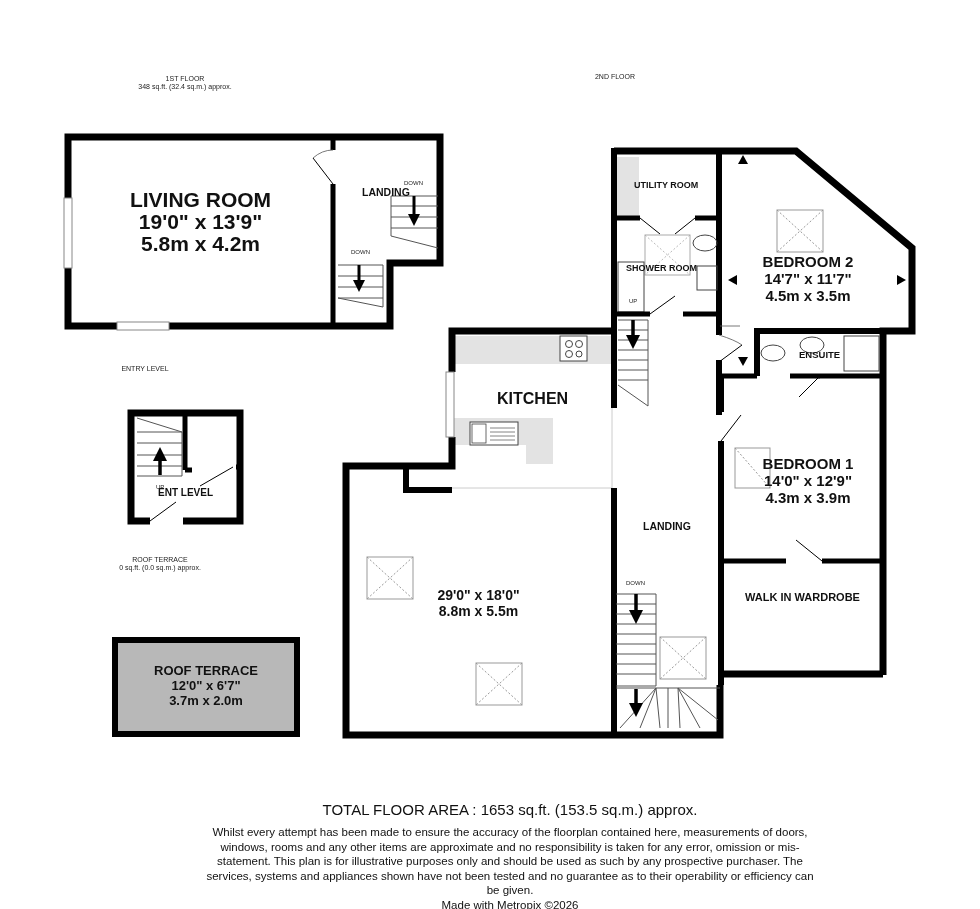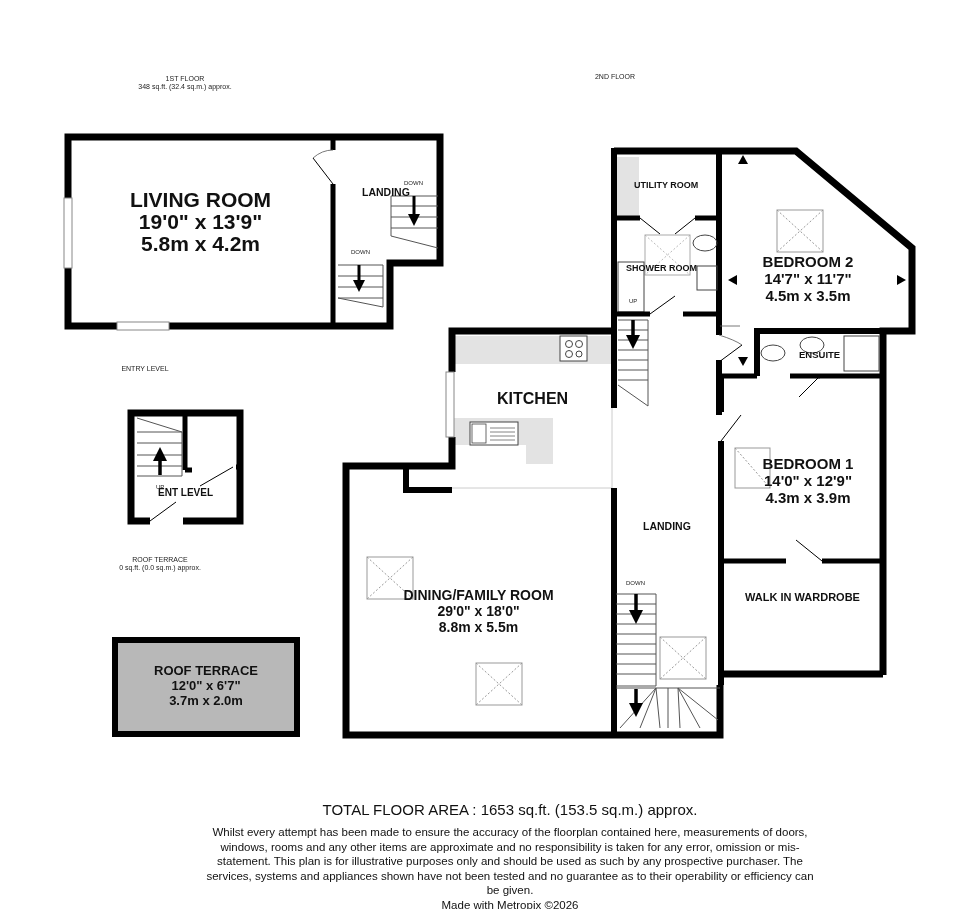--- a/index.html
+++ b/index.html
@@ -236,21 +236,20 @@
 
 <div class="abs room-name" style="left:115px;top:663px;width:182px;font-size:13px;line-height:15px;">
   <div>ROOF TERRACE</div>
   <div>12'0"  x 6'7"</div>
   <div>3.7m  x 2.0m</div>
 </div>
 
 <div class="abs room-name" style="left:497px;top:390px;font-size:16px;">KITCHEN</div>
 
 <div class="abs room-name" style="left:346px;top:587px;width:265px;font-size:14px;line-height:16px;">
-  <div>DINING/FAMILY ROOM</div>
   <div>29'0"  x 18'0"</div>
   <div>8.8m  x 5.5m</div>
 </div>
 
 <div class="abs lbl" style="left:643px;top:520px;">LANDING</div>
 <div class="abs tiny" style="left:626px;top:580px;">DOWN</div>
 <div class="abs tiny" style="left:629px;top:298px;">UP</div>
 
 <div class="abs lbl" style="left:634px;top:180px;font-size:9px;">UTILITY ROOM</div>
 <div class="abs lbl" style="left:626px;top:263px;font-size:9px;text-align:center;">SHOWER ROOM</div>

